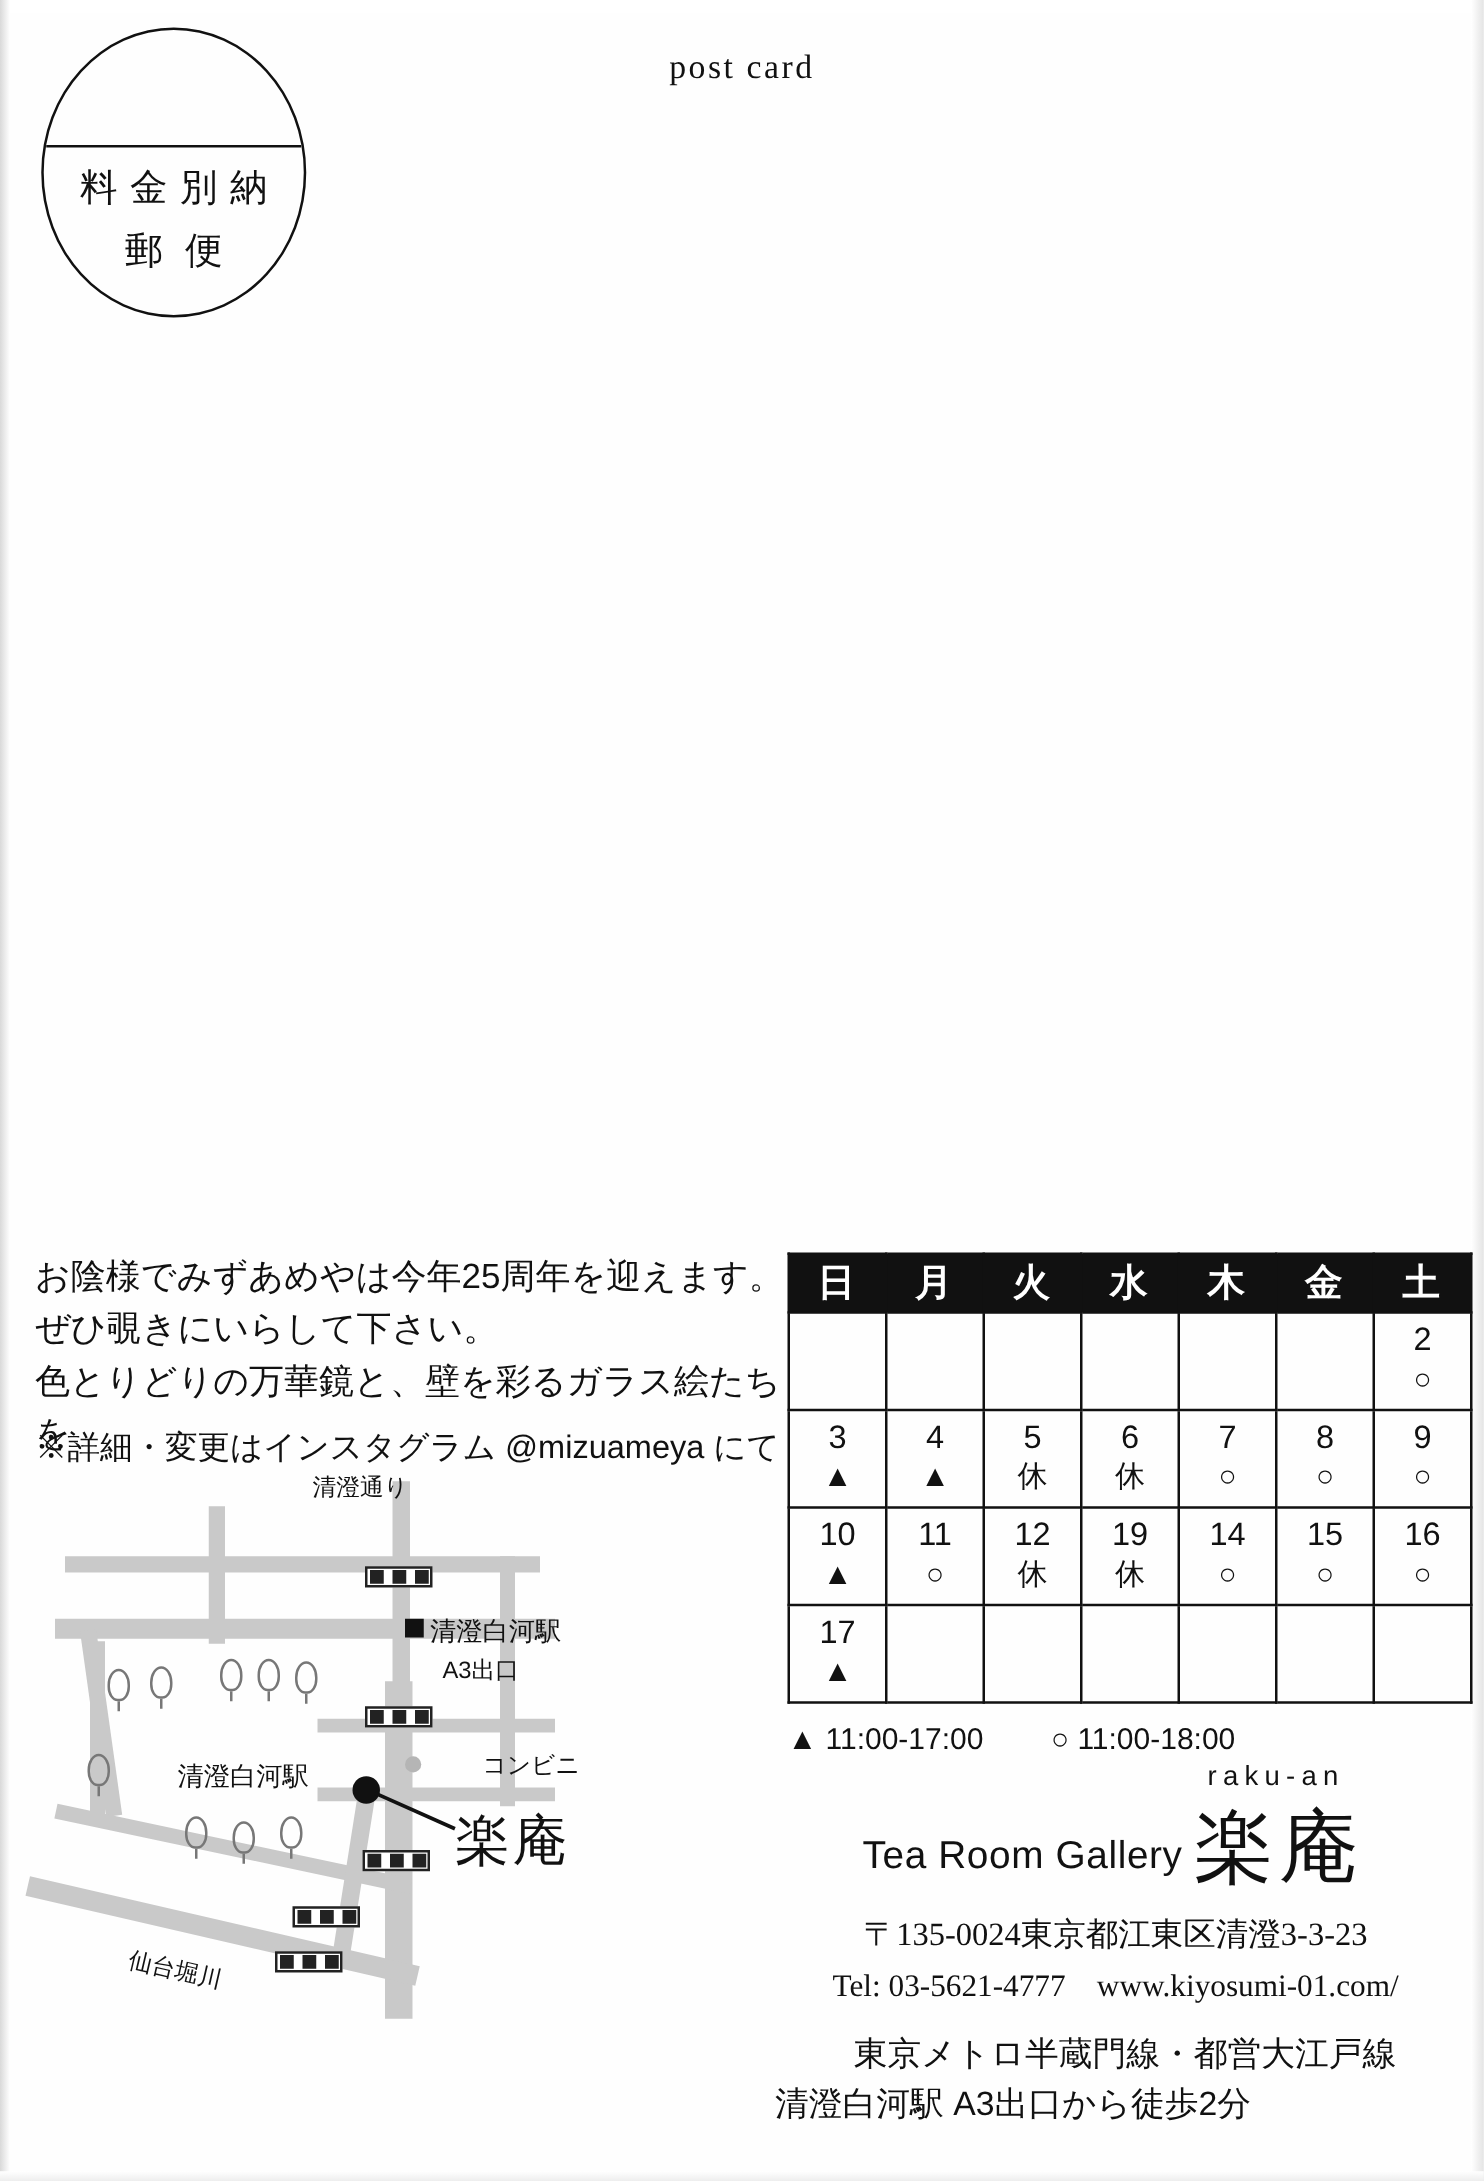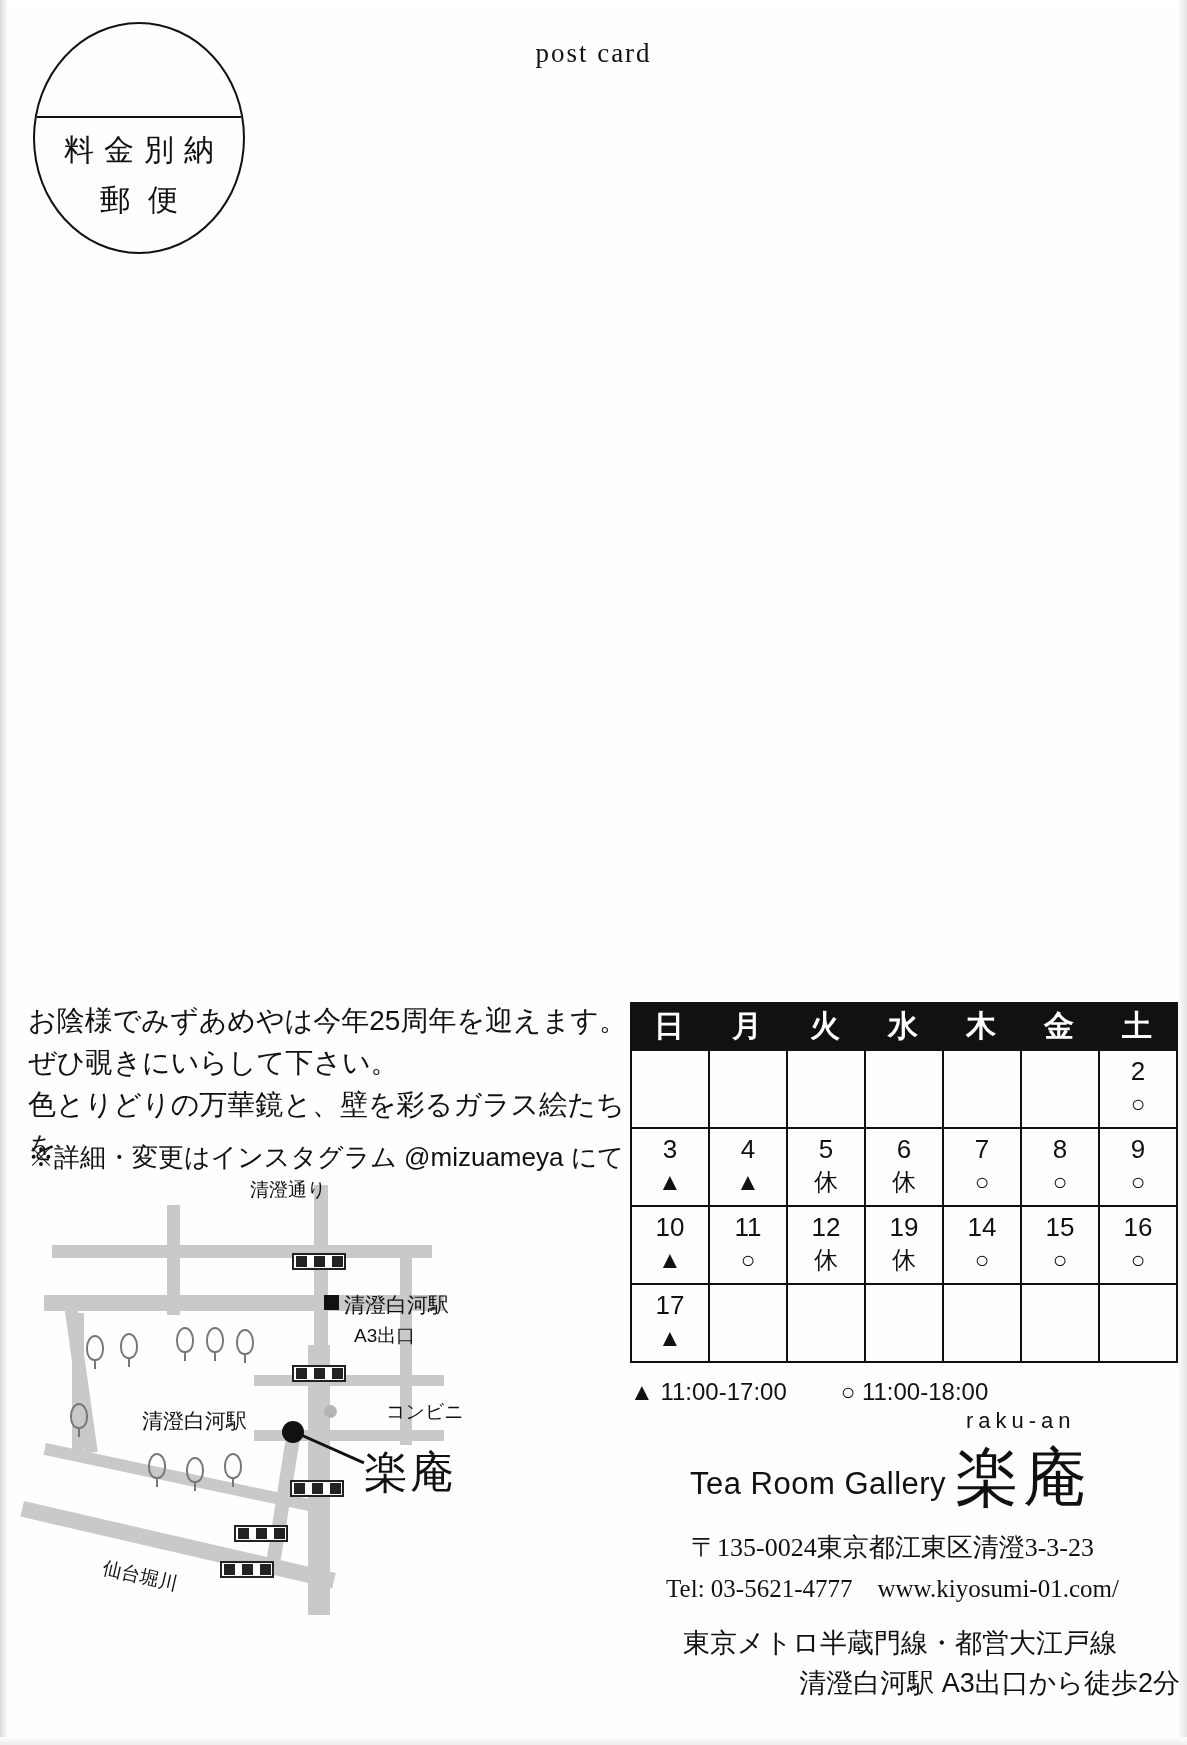--- a/index.html
+++ b/index.html
@@ -150,21 +150,21 @@
     text-align:center;font-size:25px;
     font-family:"Liberation Serif", serif;
   }
   .access1{
     position:absolute;left:620px;top:1625px;width:560px;
     text-align:center;font-size:27px;
     font-family:"Liberation Sans", sans-serif;
   }
   .access2{
     position:absolute;left:620px;top:1665px;width:560px;
-    text-align:right;font-size:27px;
+    text-align:left;font-size:27px;
     font-family:"Liberation Sans", sans-serif;
   }
 </style>
 </head>
 <body>
 
 <div class="card">
   <div class="edge-top"></div>
   <div class="edge-left"></div>
   <div class="edge-right"></div>

